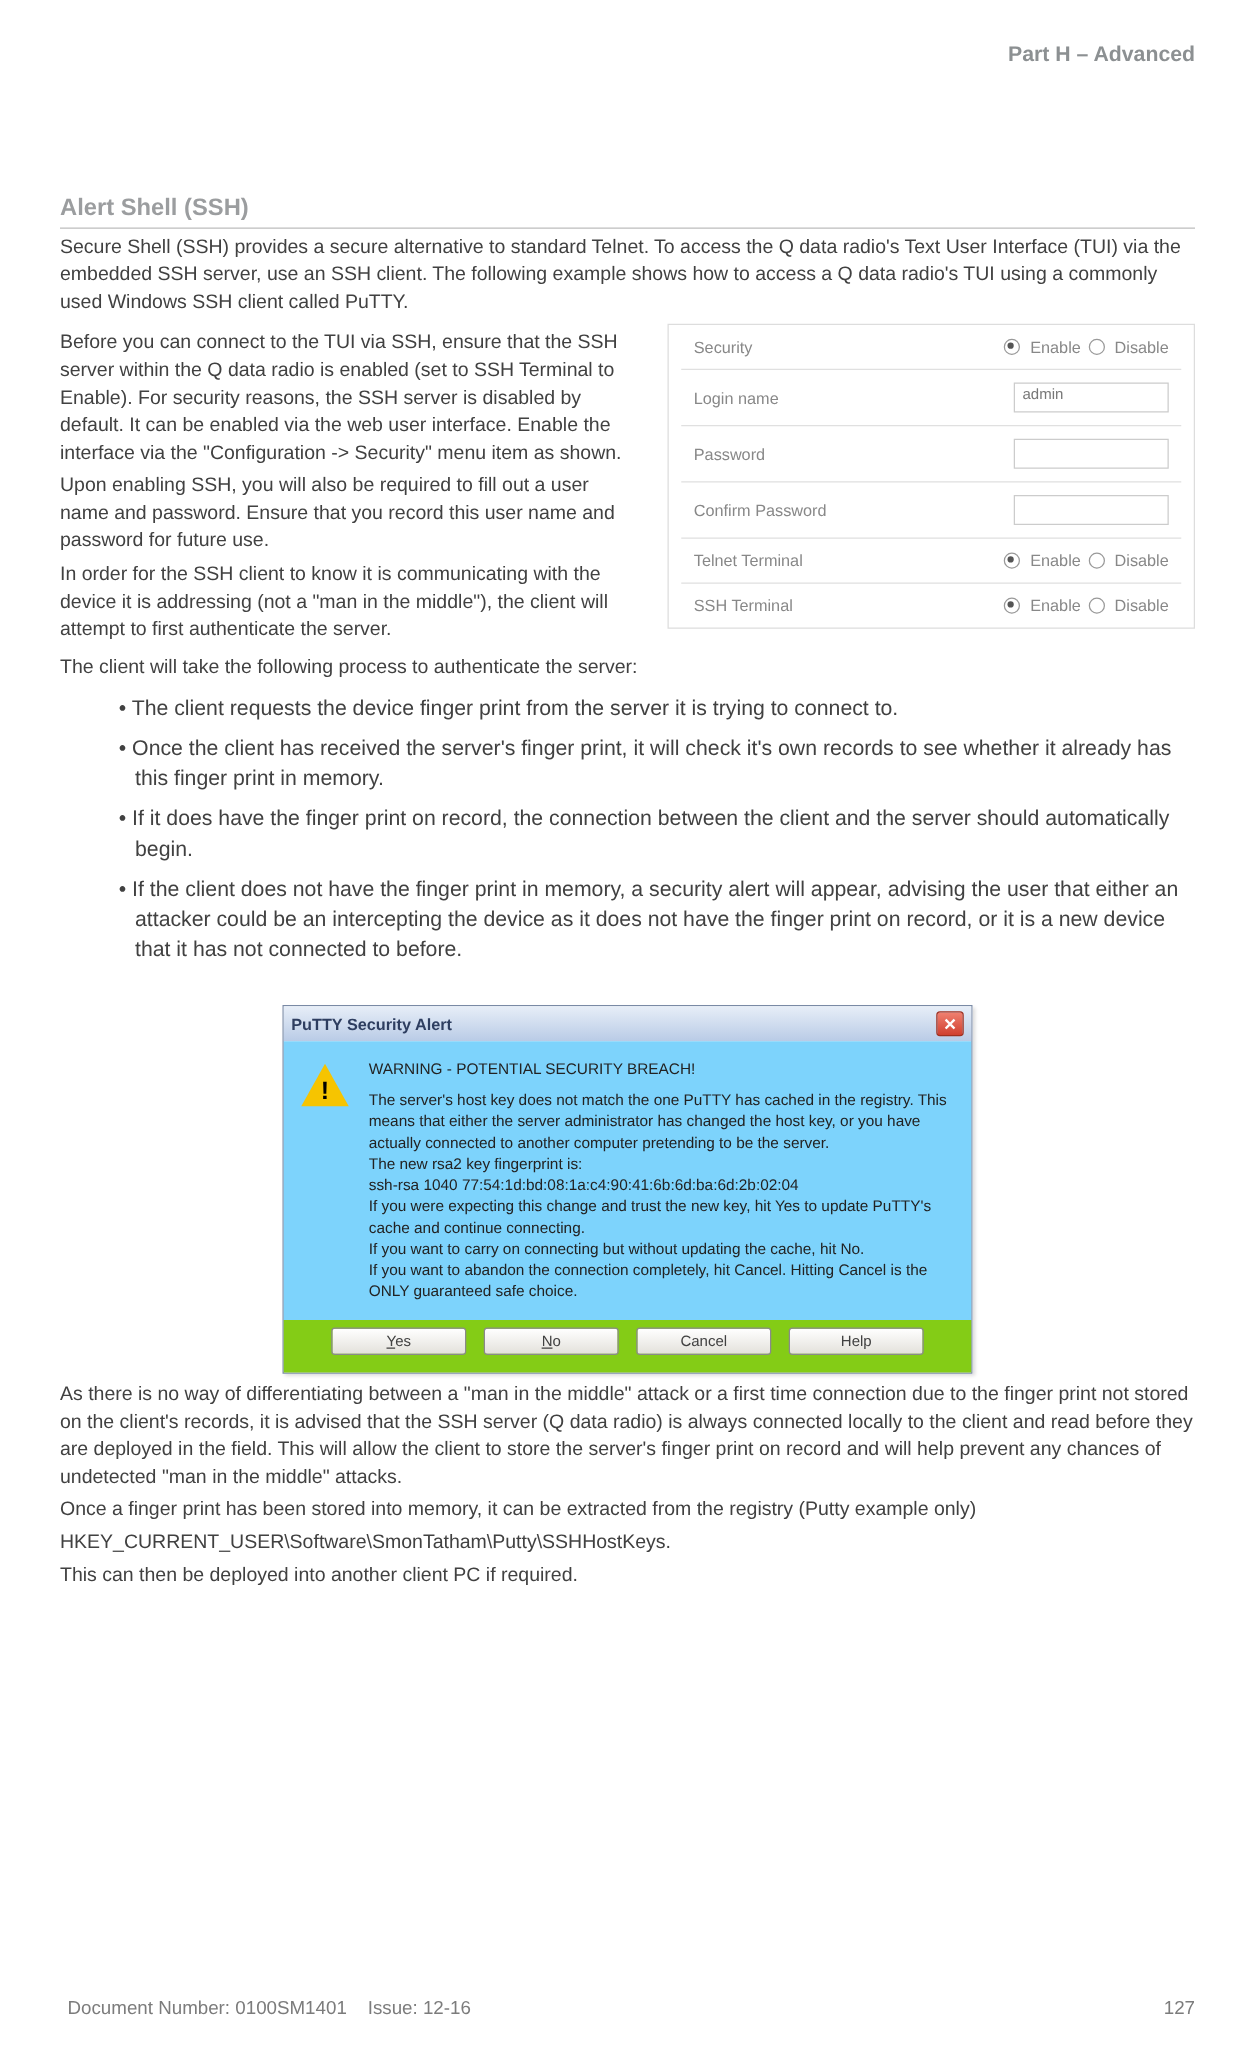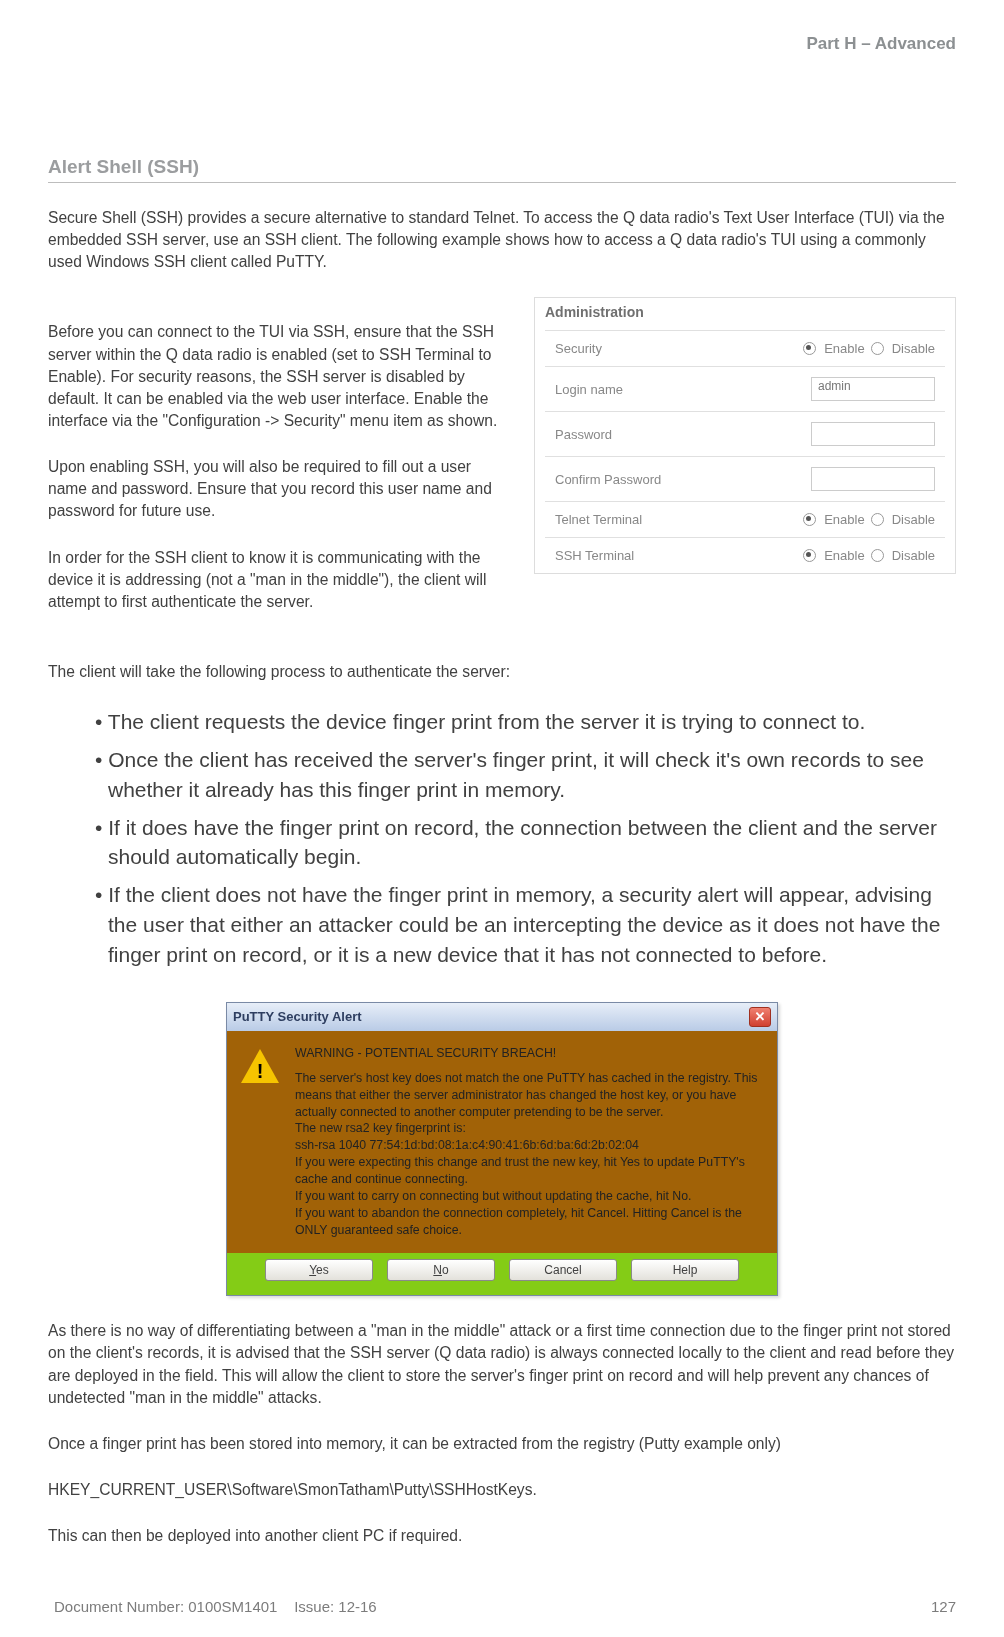--- a/index.html
+++ b/index.html
@@ -31,21 +31,21 @@
     color: #9B9D9F;
     font-weight: 600;
     font-size: 19px;
     margin-top: 116px;
     border-bottom: 1px solid #BDBDBD;
     padding-bottom: 4px;
   }
   p {
     font-size: 15.6px;
     line-height: 1.42;
-    margin: 24px 0;
+    margin: 4px 0;
   }
   .two-col {
     display: flex;
     gap: 24px;
     margin-top: 6px;
   }
   .left-col { flex: 1; }
   .right-col { width: 422px; }
   .admin-wrap {
     border: 1px solid #ddd;
@@ -95,21 +95,21 @@
     width:5px;height:5px;
     background:#555;
     border-radius:50%;
     top:2px;left:2px;
   }
   ul.bullets {
     padding-left: 60px;
     margin: 10px 0;
   }
   ul.bullets > li {
-    font-size: 21px;
+    font-size: 17px;
     line-height: 1.42;
     margin: 8px 0;
     text-indent: -13px;
     list-style: none;
   }
   ul.bullets > li::before {
     content: "• ";
   }
   .dialog-wrap {
     width: 550px;
@@ -136,21 +136,21 @@
     border: 1px solid #A03020;
     color: #fff;
     display: flex;
     align-items: center;
     justify-content: center;
     font-weight: bold;
     font-size: 13px;
     border-radius: 3px;
   }
   .dialog-body {
-    background: #a16207;
+    background: #7dd3fc;
     padding: 14px 18px 14px 68px;
     position: relative;
     color: #222;
     line-height: 1.38;
     font-size: 12.3px;
   }
   .warn-icon {
     position: absolute;
     left: 14px;
     top: 18px;
@@ -214,21 +214,20 @@
   <p>Secure Shell (SSH) provides a secure alternative to standard Telnet. To access the Q data radio's Text User Interface (TUI) via the embedded SSH server, use an SSH client. The following example shows how to access a Q data radio's TUI using a commonly used Windows SSH client called PuTTY.</p>
 
   <div class="two-col">
     <div class="left-col">
       <p>Before you can connect to the TUI via SSH, ensure that the SSH server within the Q data radio is enabled (set to SSH Terminal to Enable). For security reasons, the SSH server is disabled by default. It can be enabled via the web user interface. Enable the interface via the "Configuration -&gt; Security" menu item as shown.</p>
       <p>Upon enabling SSH, you will also be required to fill out a user name and password. Ensure that you record this user name and password for future use.</p>
       <p>In order for the SSH client to know it is communicating with the device it is addressing (not a "man in the middle"), the client will attempt to first authenticate the server.</p>
     </div>
     <div class="right-col">
       <div class="admin-wrap">
-        <div class="admin-title">Administration</div>
 
         <div class="admin-row">
           <span class="label">Security</span>
           <span class="val">
             <span class="radio-dot checked"></span>
               <span>Enable</span>
             <span class="radio-dot"></span>
               <span>Disable</span>
           </span>
         </div>

